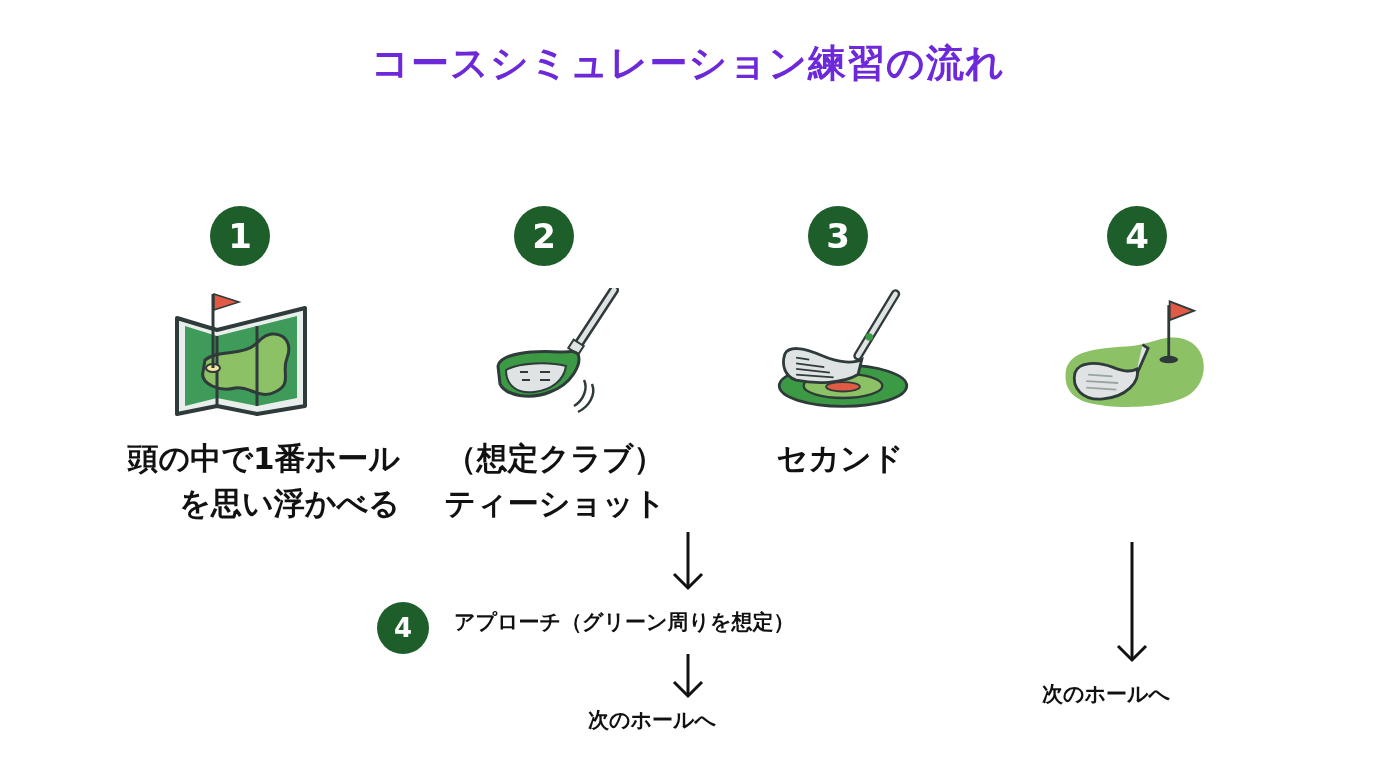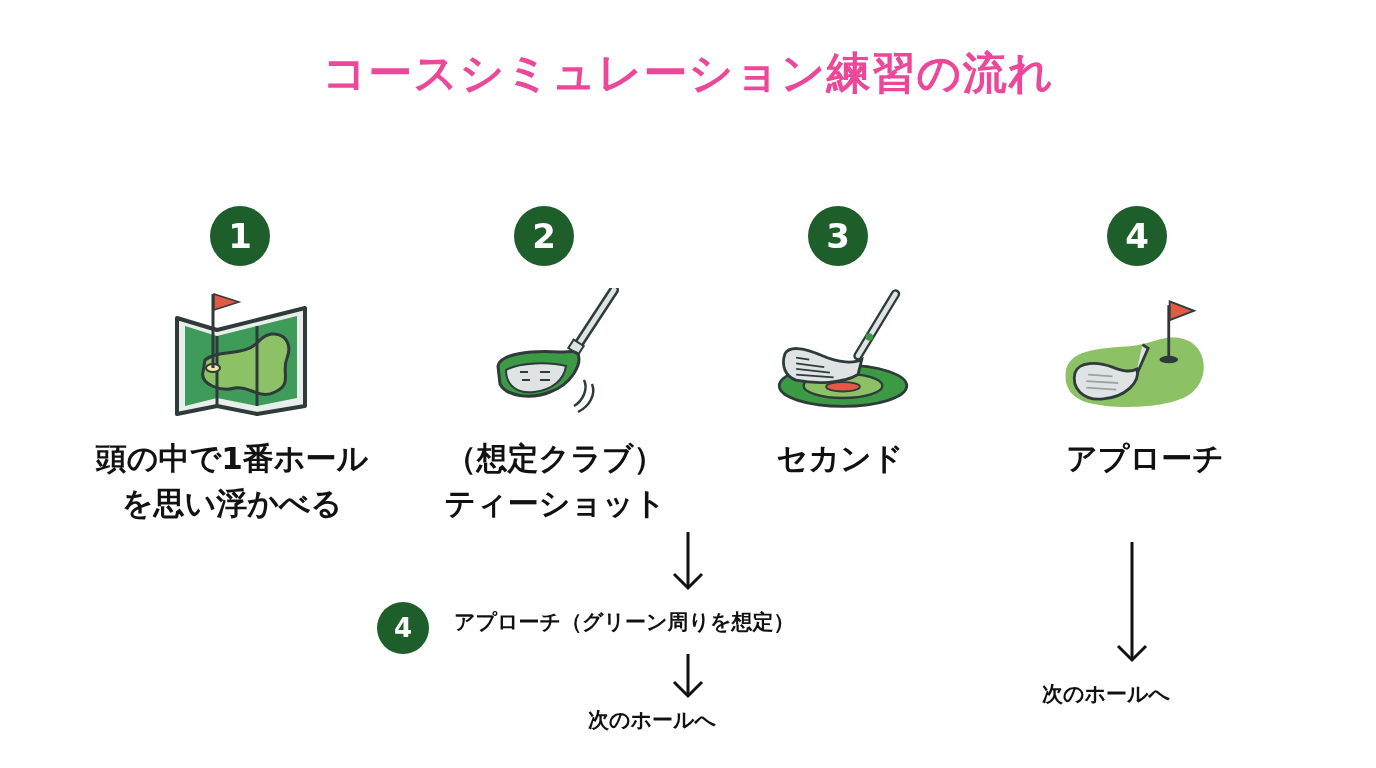--- a/index.html
+++ b/index.html
@@ -1,18 +1,18 @@
 <!DOCTYPE html>
 <html><head>
 <meta charset="utf-8">
 <style>
   * { margin: 0; padding: 0; box-sizing: border-box; }
   html, body { width: 1376px; height: 768px; background: #ffffff; overflow: hidden; }
   body { font-family: "DejaVu Sans", "Liberation Sans", sans-serif; color: #111; position: relative; }
-  .title { position: absolute; top: 44px; left: 0; width: 1376px; text-align: center; font-size: 44px; font-weight: 900; letter-spacing: 1px; color: #ec4899; }
+  .title { position: absolute; top: 38px; left: 0; width: 1376px; text-align: center; font-size: 38px; font-weight: 900; letter-spacing: 1px; color: #6d28d9; }
   .badge { position: absolute; width: 60px; height: 60px; border-radius: 50%; background: #1e5e2a; color: #fff; font-weight: bold; font-size: 34px; display: flex; align-items: center; justify-content: center; }
   .icon { position: absolute; width: 150px; height: 130px; }
   .label { position: absolute; text-align: center; font-size: 31px; font-weight: bold; line-height: 45px; color: #111; white-space: nowrap; }
   .arrow { position: absolute; }
   .small-badge { position: absolute; width: 52px; height: 52px; border-radius: 50%; background: #1e5e2a; color: #fff; font-weight: bold; font-size: 26px; display: flex; align-items: center; justify-content: center; }
   .line-text { position: absolute; font-size: 21px; font-weight: bold; white-space: nowrap; color: #111; }
 </style>
 </head>
 <body>
 
@@ -22,21 +22,21 @@
 <svg class="icon" style="left:165px;top:288px;" viewBox="0 0 150 130">
   <polygon points="12,30 52,42 92,32 140,20 140,118 92,126 52,118 12,126" fill="#e8eeec" stroke="#2f3a3a" stroke-width="4" stroke-linejoin="round"></polygon>
   <polygon points="20,38 52,48 92,38 132,28 132,110 92,118 52,110 20,118" fill="#3f9b5a"></polygon>
   <path d="M40,72 C55,60 80,70 95,52 C110,38 130,50 122,70 C116,84 128,96 110,104 C95,112 85,98 70,100 C55,104 35,96 38,84 Z" fill="#8cc265" stroke="#2f3a3a" stroke-width="3"></path>
   <line x1="52" y1="48" x2="52" y2="118" stroke="#2f3a3a" stroke-width="3"></line>
   <line x1="92" y1="38" x2="92" y2="118" stroke="#2f3a3a" stroke-width="3"></line>
   <ellipse cx="48" cy="80" rx="7" ry="4" fill="#f3e6a0" stroke="#2f3a3a" stroke-width="2"></ellipse>
   <line x1="48" y1="80" x2="48" y2="6" stroke="#2f3a3a" stroke-width="3"></line>
   <polygon points="49,6 74,14 49,22" fill="#e05a45" stroke="#2f3a3a" stroke-width="1.5"></polygon>
 </svg>
-<div class="label" style="left:72px;top:436px;width:320px;">
+<div class="label" style="left:80px;top:436px;width:320px;text-align:right;">
   <div>頭の中で1番ホール</div>
   <div>を思い浮かべる</div>
 </div>
 
 <div class="badge" style="left:514px;top:206px;">2</div>
 <svg class="icon" style="left:490px;top:288px;" viewBox="0 0 150 130">
   <line x1="124" y1="2" x2="86" y2="60" stroke="#2f3a3a" stroke-width="10" stroke-linecap="round"></line>
   <line x1="124" y1="2" x2="86" y2="60" stroke="#dfe3e3" stroke-width="5" stroke-linecap="round"></line>
   <rect x="80" y="54" width="12" height="10" fill="#dfe3e3" stroke="#2f3a3a" stroke-width="2" transform="rotate(33 86 59)"></rect>
   <path d="M8,78 C10,66 40,62 70,64 C80,64 84,62 88,66 C92,76 82,96 60,104 C40,112 16,108 10,96 Z" fill="#3c9a45" stroke="#2f3a3a" stroke-width="3"></path>
@@ -77,21 +77,20 @@
   <ellipse cx="116" cy="72" rx="10" ry="4" fill="#2f3a3a"></ellipse>
   <line x1="116" y1="72" x2="116" y2="14" stroke="#2f3a3a" stroke-width="3"></line>
   <polygon points="117,10 143,20 117,30" fill="#e05a45" stroke="#2f3a3a" stroke-width="2"></polygon>
   <path d="M88,56 L94,60 L80,92" fill="#dfe3e3" stroke="#2f3a3a" stroke-width="3"></path>
   <path d="M16,86 C20,74 40,74 56,80 C66,84 74,86 82,82 C86,96 70,112 46,114 C24,116 12,102 16,86 Z" fill="#dfe3e3" stroke="#2f3a3a" stroke-width="3"></path>
   <line x1="30" y1="88" x2="56" y2="90" stroke="#9aa3a3" stroke-width="2"></line>
   <line x1="28" y1="95" x2="62" y2="97" stroke="#9aa3a3" stroke-width="2"></line>
   <line x1="28" y1="102" x2="60" y2="104" stroke="#9aa3a3" stroke-width="2"></line>
 </svg>
 <div class="label" style="left:985px;top:436px;width:320px;">
-  <div>アプローチ</div>
 </div>
 
 <svg class="arrow" style="left:670px;top:530px;" width="36" height="62" viewBox="0 0 36 62">
   <line x1="18" y1="2" x2="18" y2="58" stroke="#111" stroke-width="3"></line>
   <polyline points="4,44 18,58 32,44" fill="none" stroke="#111" stroke-width="3"></polyline>
 </svg>
 <div class="small-badge" style="left:377px;top:602px;">4</div>
 <div class="line-text" style="left:454px;top:608px;">アプローチ（グリーン周りを想定）</div>
 <svg class="arrow" style="left:670px;top:652px;" width="36" height="48" viewBox="0 0 36 48">
   <line x1="18" y1="2" x2="18" y2="44" stroke="#111" stroke-width="3"></line>

